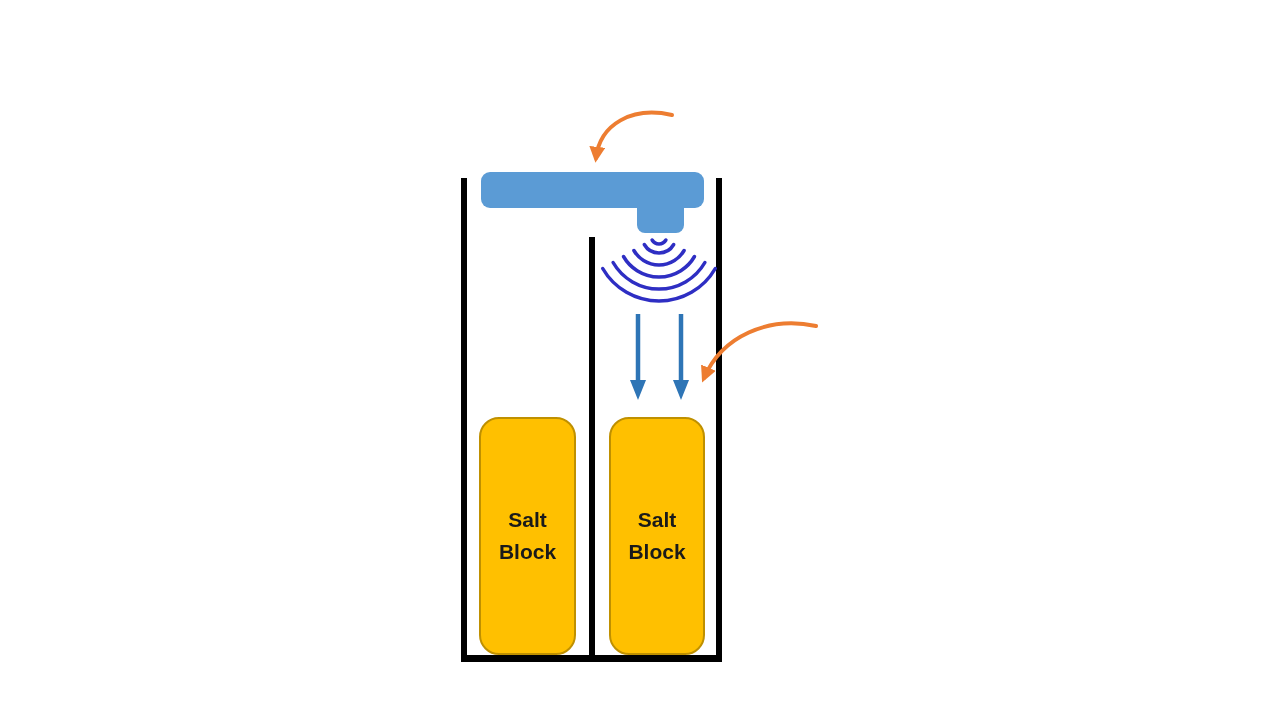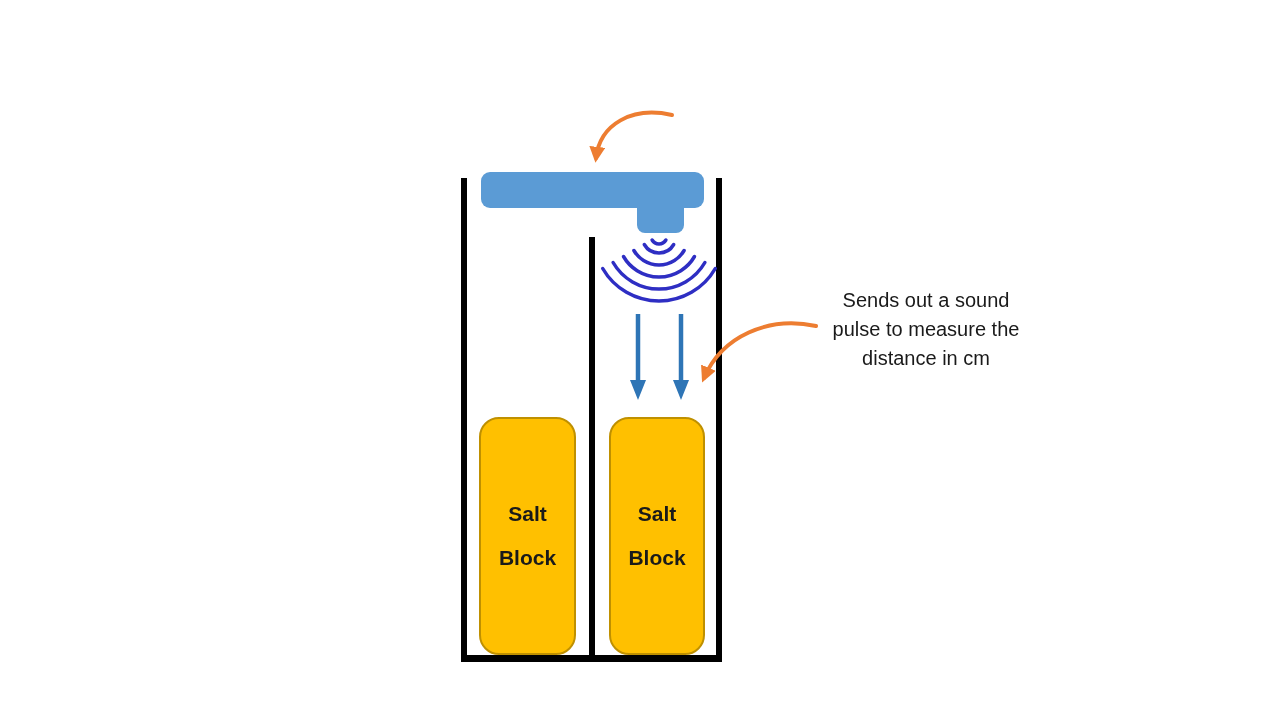--- a/index.html
+++ b/index.html
@@ -15,21 +15,21 @@
   .device{background:var(--device,#5B9BD5);}
   
   .salt{
     background:var(--salt-block,#FFC000);
     border:2px solid var(--salt-block-border,#BF9000);
     border-radius:20px;
     display:flex;align-items:center;justify-content:center;
     box-sizing:border-box;
   }
   .salt-label{
-    font-weight:bold;font-size:21px;line-height:44px;
+    font-weight:bold;font-size:21px;line-height:32px;
     color:var(--text,#1a1a1a);text-align:center;white-space:pre-line;
   }
   
   .annotation{
     font-size:20px;line-height:29px;color:var(--text,#1a1a1a);
     text-align:center;white-space:pre-line;
   }
   
   #overlay{position:absolute;left:0;top:0;pointer-events:none;}
   .wave{fill:none;stroke:var(--waves,#2E2EC3);stroke-width:3.5;stroke-linecap:round;}
@@ -53,23 +53,20 @@
 
   <div class="abs salt" style="left:479px;top:417px;width:97px;height:238px;">
     <div class="salt-label">Salt
 Block</div>
   </div>
   <div class="abs salt" style="left:609px;top:417px;width:96px;height:238px;">
     <div class="salt-label">Salt
 Block</div>
   </div>
 
-  <div class="abs annotation" style="left:800px;top:286px;width:252px;">Sends out a sound
-pulse to measure the
-distance in cm</div>
 
   <svg id="overlay" width="1280" height="720" viewBox="0 0 1280 720">
     <defs>
       <marker id="oarrow" viewBox="0 0 10 10" refX="7" refY="5" markerWidth="4" markerHeight="4" orient="auto">
         <path class="omark" d="M0 0 L10 5 L0 10 Z"></path>
       </marker>
     </defs>
 
     <g>
       <path class="wave" d="M652.1 240 A8 8 0 0 0 665.9 240"></path>

